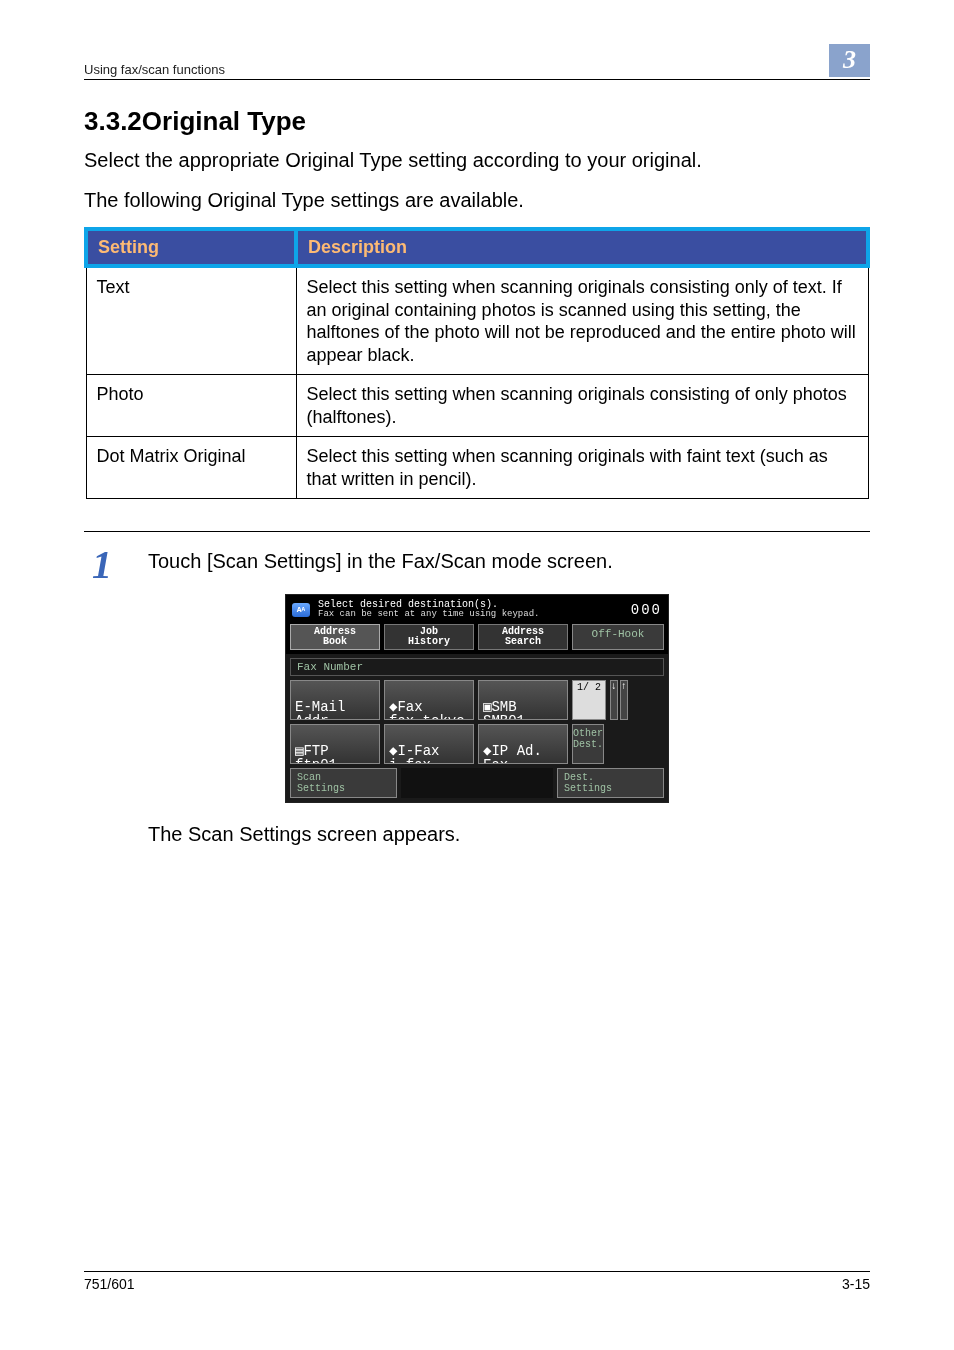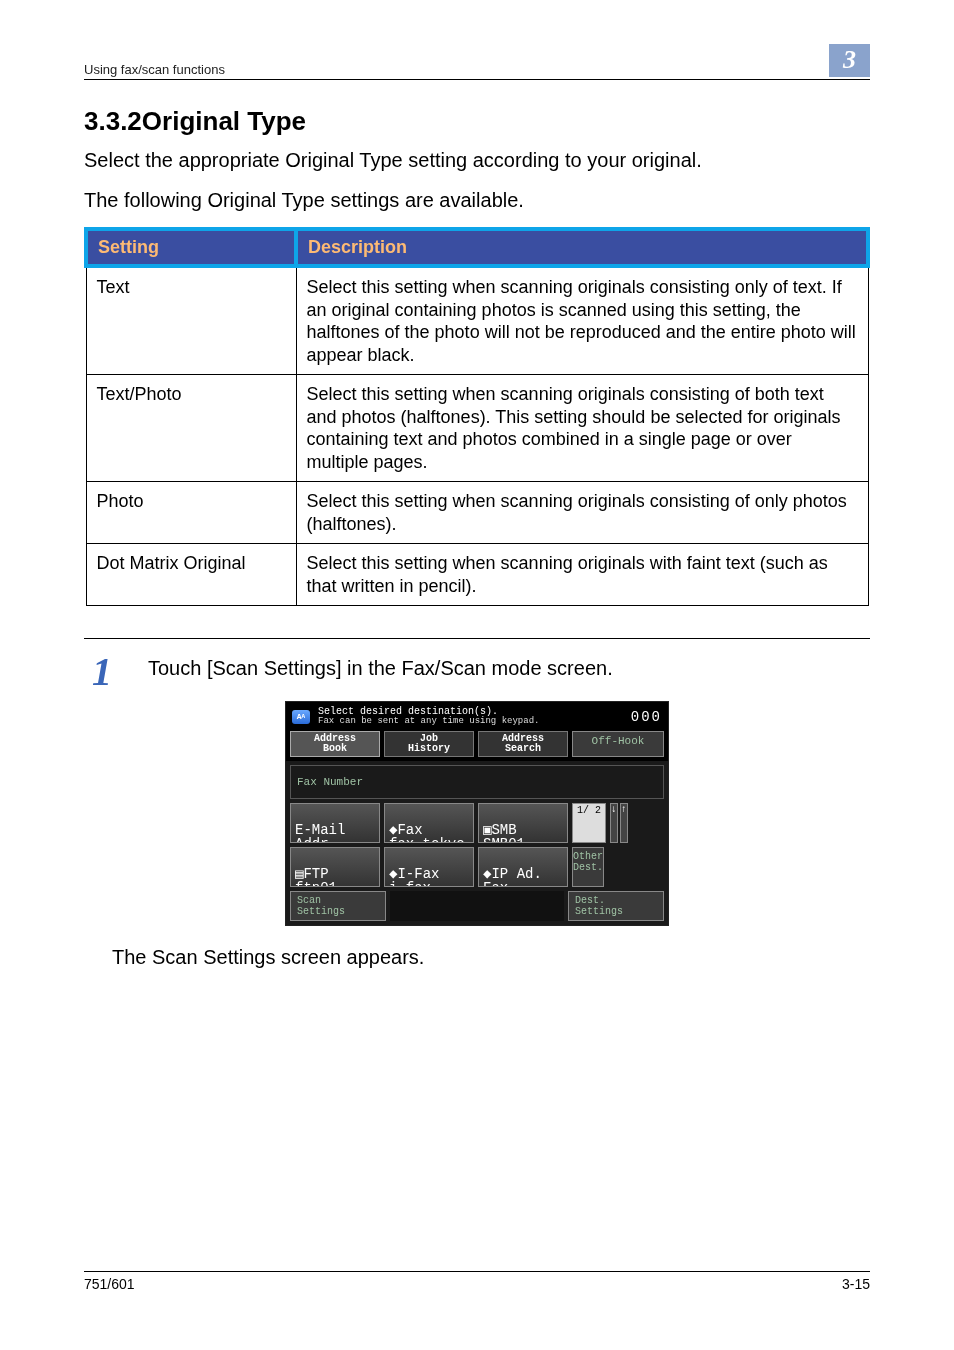--- a/index.html
+++ b/index.html
@@ -28,32 +28,32 @@
     .dev-logo { width: 18px; height: 14px; background: linear-gradient(#6aa9ff,#2a6bd8); border-radius: 3px; display:flex; align-items:center; justify-content:center; font-size:8px; color:#fff; font-weight:bold; }
     .dev-title-col { flex: 1; line-height: 1.1; }
     .dev-title1 { font-size: 10px; }
     .dev-title2 { font-size: 9px; color: #ddd; }
     .dev-counter { font-family: "Courier New", monospace; font-size: 14px; letter-spacing: 2px; }
     .dev-tabs { display: flex; gap: 4px; padding: 0 4px 4px 4px; }
     .dev-tab { background: #333; border: 1px solid #777; color: #fff; font-family: "Courier New", monospace; font-size: 10px; line-height: 1.0; padding: 2px 4px; flex: 1; text-align: center; white-space: pre; font-weight: bold;}
     .dev-tab.active { background: #555; border-color: #aaa; }
     .dev-right-btn { background: #3a3a3a; border: 1px solid #888; color: #9fc2a4; font-size: 11px; width: 92px; text-align: center; padding: 3px 0; }
     .dev-body { background: #1a1a1a; padding: 4px; }
-    .dev-faxnum { background: #1a1a1a; color: #9fc2a4; border: 1px solid #555; padding: 10px 6px; font-size: 11px; margin-bottom: 4px; width: 100%; }
+    .dev-faxnum { background: #1a1a1a; color: #9fc2a4; border: 1px solid #555; padding: 2px 6px; font-size: 11px; margin-bottom: 4px; width: 100%; }
     .dev-grid-row { display: flex; gap: 4px; margin-bottom: 4px; }
     .dest-btn { flex: 1; min-width: 0; background: linear-gradient(#555,#333); border:1px solid #888; padding: 19px 4px; line-height: 1.0; font-size: 14px; color:#fff; height: 34px; overflow: hidden; white-space: pre; }
     .side-col { width: 92px; display:flex; gap:4px; }
     .page-ind { background: #ddd; color: #000; font-size: 10px; text-align: right; padding: 1px 4px; border:1px solid #888;}
     .arrow-row { display:flex; gap:2px; }
     .arrow-btn { flex:1; background:#444; border:1px solid #888; color:#fff; font-size:10px; text-align:center; padding:0 0 1px 0;}
     .side-btn { background:#3a3a3a; border:1px solid #888; color:#9fc2a4; font-size:10px; padding:3px 0; line-height:1.1; white-space: pre;}
     .bottom-row { display:flex; gap:4px; }
-    .bottom-btn { background:#3a3a3a; border:1px solid #888; color:#9fc2a4; font-size:10px; padding:3px 6px; width: 96px; line-height:1.1; white-space: pre;}
+    .bottom-btn { background:#3a3a3a; border:1px solid #888; color:#9fc2a4; font-size:10px; padding:3px 6px; width: 107px; line-height:1.1; white-space: pre;}
     .bottom-filler { flex:1; background: #111; }
-    .after-text { font-size: 20px; margin-left: 28px; }
+    .after-text { font-size: 20px; margin-left: 64px; }
     .footer { position: absolute; left: 84px; right: 84px; bottom: 58px; border-top: 1px solid #000; padding-top: 4px; display:flex; justify-content: space-between; font-size: 14px; }
   </style>
 </head>
 <body>
 
 <div class="page">
   <div class="running-head-row">
     <div class="running-head">Using fax/scan functions</div>
     <div class="section-badge">3</div>
   </div>
@@ -69,24 +69,20 @@
     <thead>
       <tr>
         <th>Setting</th>
         <th>Description</th>
       </tr>
     </thead>
     <tbody>
       <tr>
         <td class="col-setting">Text</td>
         <td>Select this setting when scanning originals consisting only of text. If an original containing photos is scanned using this setting, the halftones of the photo will not be reproduced and the entire photo will appear black.</td>
-      </tr>
-      <tr>
-        <td class="col-setting">Text/Photo</td>
-        <td>Select this setting when scanning originals consisting of both text and photos (halftones). This setting should be selected for originals containing text and photos combined in a single page or over multiple pages.</td>
       </tr>
       <tr>
         <td class="col-setting">Photo</td>
         <td>Select this setting when scanning originals consisting of only photos (halftones).</td>
       </tr>
       <tr>
         <td class="col-setting">Dot Matrix Original</td>
         <td>Select this setting when scanning originals with faint text (such as that written in pencil).</td>
       </tr>
     </tbody>

